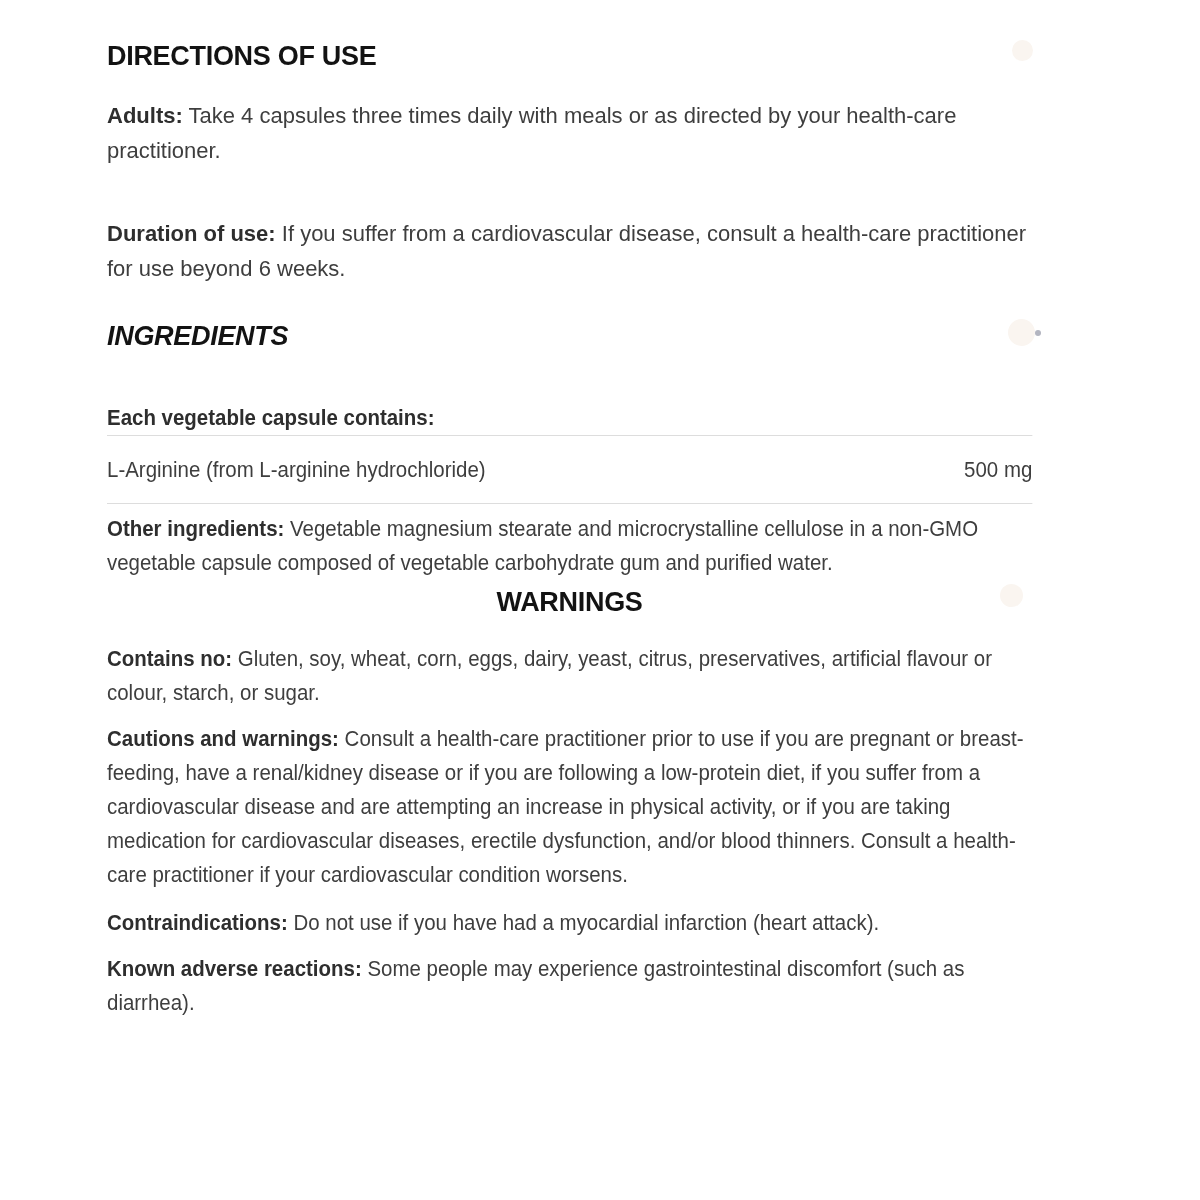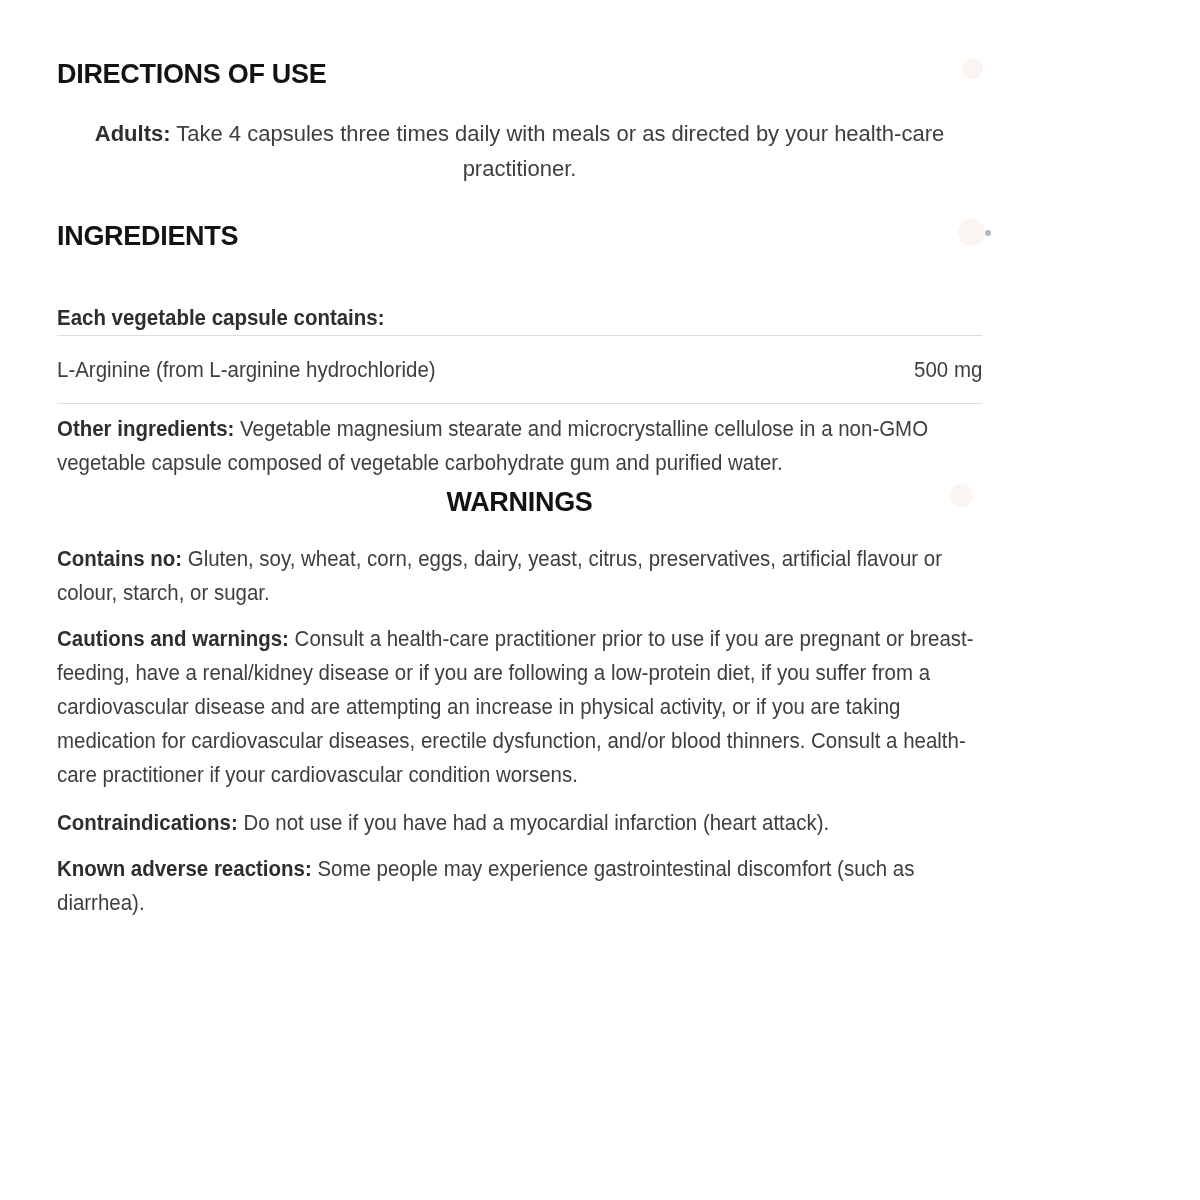--- a/index.html
+++ b/index.html
@@ -2,37 +2,37 @@
 <html><head>
 <meta charset="utf-8">
 <style>
   html, body { margin: 0; padding: 0; background: #ffffff; }
   body {
     width: 1200px; height: 1200px; overflow: hidden;
     font-family: "Liberation Sans", sans-serif;
     color: #3e3e3e;
     -webkit-font-smoothing: antialiased;
   }
-  .content { margin-left: 57px; width: 925px; padding-top: 58px; position: relative; }
+  .content { margin-left: 107px; width: 925px; padding-top: 40px; position: relative; }
 
   h2 {
     font-size: 27px; line-height: 32px; margin: 0;
     font-weight: 700; color: #131313; letter-spacing: -0.3px;
     position: relative;
   }
   p { margin: 0; font-size: 22px; line-height: 35px; color: #3e3e3e; }
   p b { font-weight: 700; color: #2e2e2e; }
 
   
   .cond { transform: scaleX(0.93); transform-origin: left top; width: 995px; }
   p.cond { line-height: 34px; }
 
-  .mt-adults      { margin-top: 26px; text-align: center; }
+  .mt-adults      { margin-top: 26px; }
   .mt-duration    { margin-top: 48px; }
-  .mt-ingredients { margin-top: 34px; }
+  .mt-ingredients { margin-top: 34px; font-style: italic; }
   .ing-table      { margin-top: 48px; }
   .mt-other       { margin-top: 8px;  }
   .mt-warnings    { margin-top: 6px; text-align: center;  }
   .mt-contains    { margin-top: 24px; }
   .mt-cautions    { margin-top: 12px; }
   .mt-contra      { margin-top: 14px; }
   .mt-known       { margin-top: 12px; }
 
   .ing-header { font-weight: 700; color: #2e2e2e; font-size: 22px; line-height: 35px; }
   hr.divider { border: none; border-top: 1px solid #dddddd; margin: 0; }
@@ -56,20 +56,21 @@
 
 <div class="content">
 
   <h2>
     <span>DIRECTIONS OF USE</span>
     <span class="deco-circle c-directions"></span>
   </h2>
 
   <p class="mt-adults"><b>Adults:</b> <span>Take 4 capsules three times daily with meals or as directed by your health-care practitioner.</span></p>
 
+  <p class="mt-duration"><b>Duration of use:</b> <span>If you suffer from a cardiovascular disease, consult a health-care practitioner for use beyond 6 weeks.</span></p>
 
   <h2 class="mt-ingredients">
     <span>INGREDIENTS</span>
     <span class="deco-circle c-ingredients"></span>
     <span class="deco-dot d-ingredients"></span>
   </h2>
 
   <div class="ing-table cond">
     <div class="ing-header">Each vegetable capsule contains:</div>
     <hr class="divider hr1">

